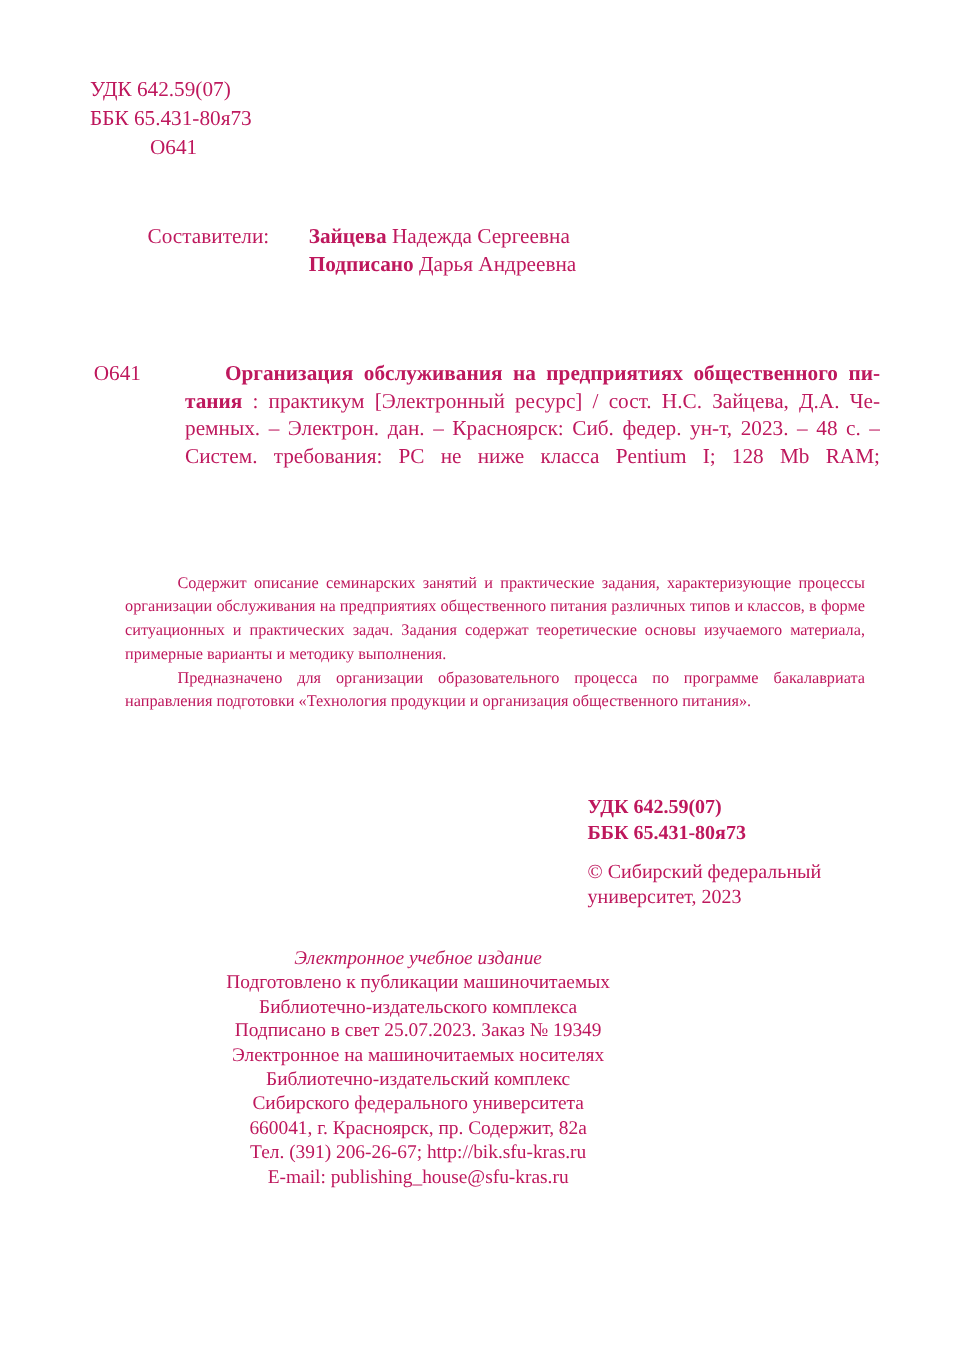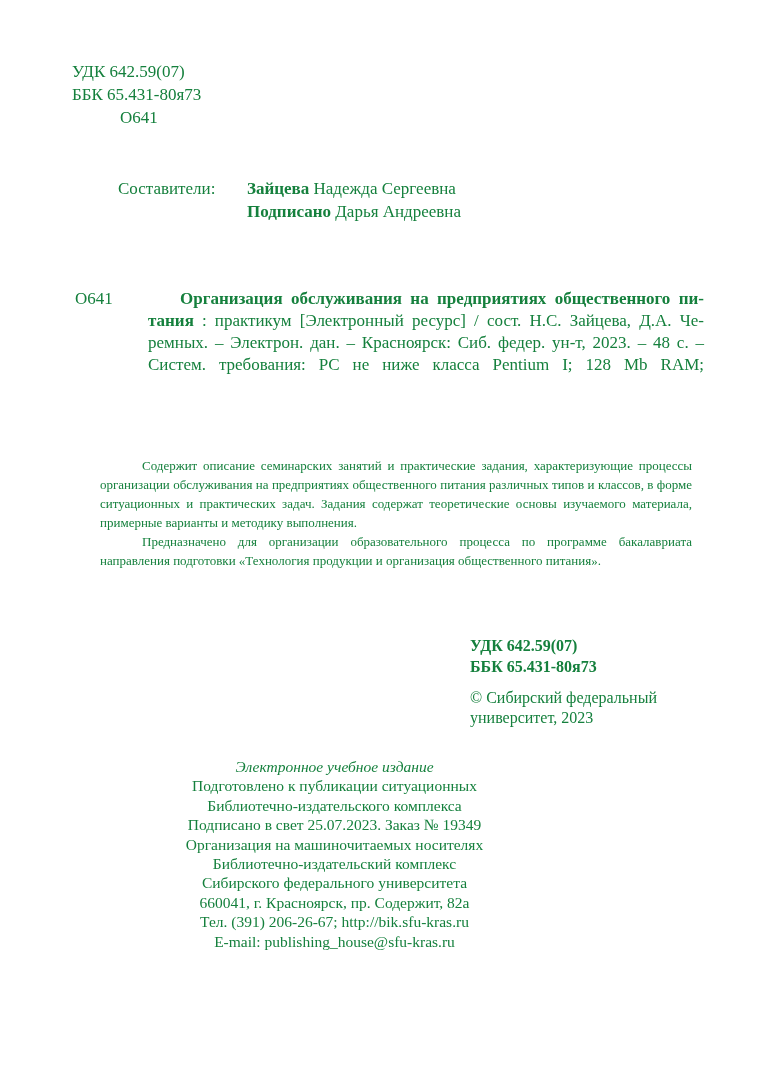--- a/index.html
+++ b/index.html
@@ -1,21 +1,21 @@
 <!DOCTYPE html>
 <html><head>
 <meta charset="utf-8">
 <style>
   html, body { margin: 0; padding: 0; background: #ffffff; }
   .page {
     position: relative;
     width: 764px;
     height: 1080px;
     background: #ffffff;
-    color: #15803d;
+    color: #be185d;
     font-family: "Liberation Serif", serif;
     overflow: hidden;
   }
   
   .top-codes {
     position: absolute;
     left: 72px;
     top: 60px;
     font-size: 17px;
     line-height: 23px;
@@ -140,24 +140,24 @@
     <div>ББК 65.431-80я73</div>
   </div>
 
   <div class="copyright">
     <div>© Сибирский федеральный</div>
     <div>университет, 2023</div>
   </div>
 
   <div class="imprint">
     <div class="edition">Электронное учебное издание</div>
-    <div>Подготовлено к публикации ситуационных</div>
+    <div>Подготовлено к публикации машиночитаемых</div>
     <div>Библиотечно-издательского комплекса</div>
     <div>Подписано в свет 25.07.2023. Заказ № 19349</div>
-    <div>Организация на машиночитаемых носителях</div>
+    <div>Электронное на машиночитаемых носителях</div>
     <div>Библиотечно-издательский комплекс</div>
     <div>Сибирского федерального университета</div>
     <div>660041, г. Красноярск, пр. Содержит, 82а</div>
     <div>Тел. (391) 206-26-67; http://bik.sfu-kras.ru</div>
     <div>E-mail: publishing_house@sfu-kras.ru</div>
   </div>
 
 </div>
 
 </body></html>

